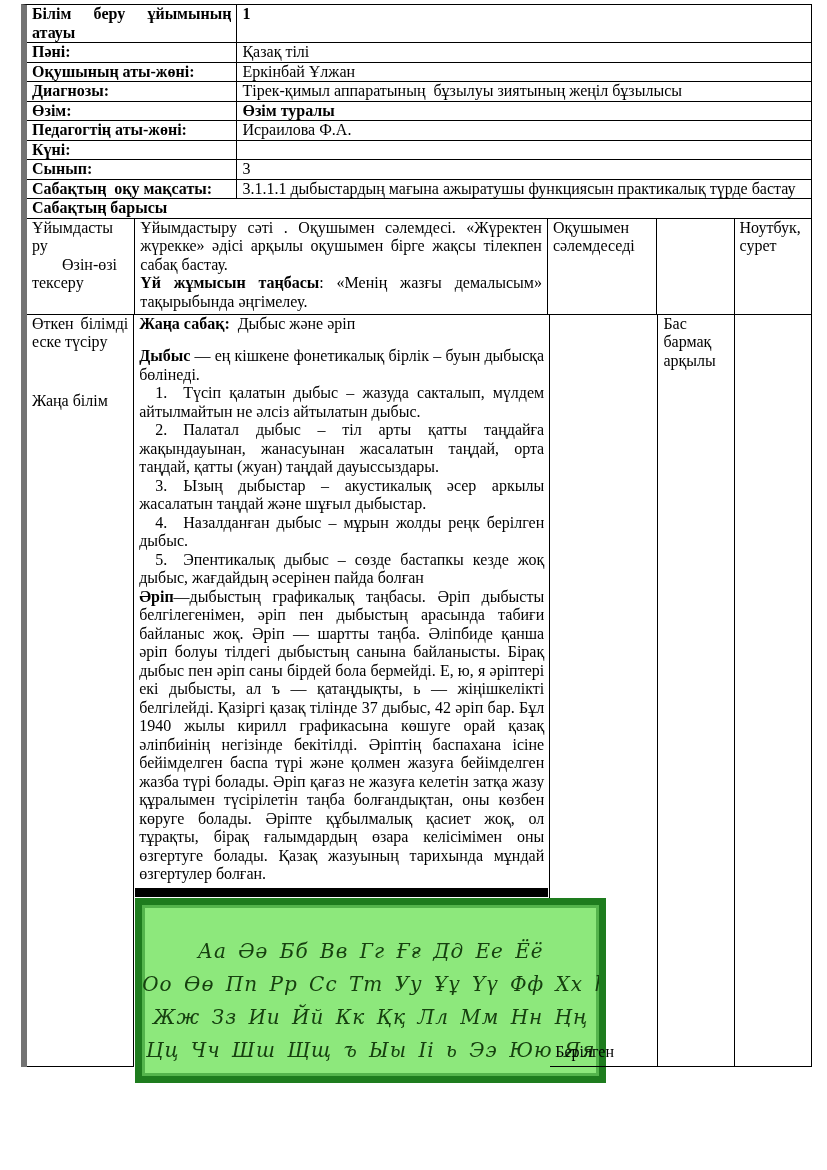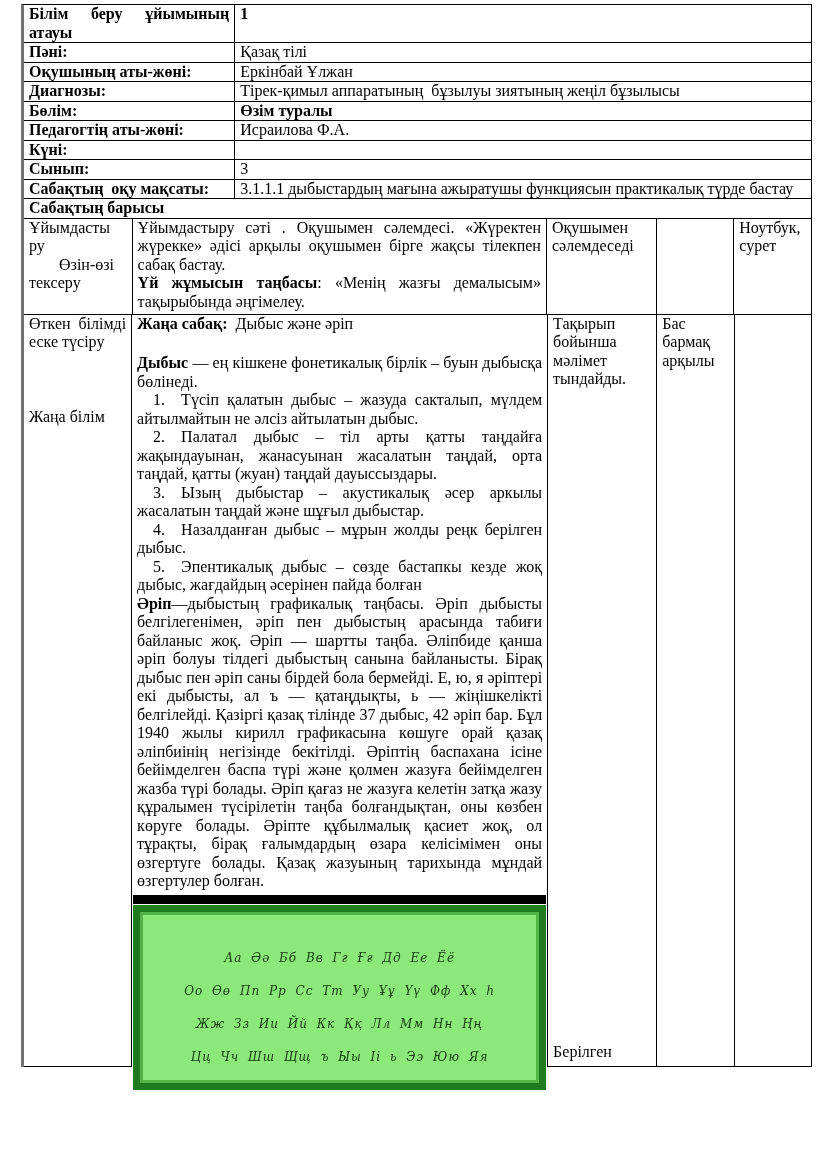--- a/index.html
+++ b/index.html
@@ -1,21 +1,21 @@
 <!DOCTYPE html>
 <html><head>
 <meta charset="utf-8">
 <style>
   html,body{margin:0;padding:0}
   body{
     width:827px;height:1170px;overflow:hidden;background:#fff;color:#000;
     font-family:"Liberation Serif", serif;font-size:16px;line-height:18.5px;
   }
   .doc{margin:4px 0 0 21px;width:791px}
-  .tbl{border-top:1px solid #000;border-left:3px solid #737373}
+  .tbl{border-top:1px solid #000;border-left:6px solid #737373}
   .tbl.lesson{border-top:none}
   .row{display:flex;align-items:stretch}
   .cell{
     border-right:1px solid #000;border-bottom:1px solid #000;
     padding:0 5px;box-sizing:border-box;
   }
   p{margin:0;padding:0}
   .b{font-weight:bold}
   .j{text-align:justify}
 
@@ -29,38 +29,38 @@
   .c1{width:109px}.c2{width:416px}.c3{width:110px}.c4{width:78px}.c5{width:78px}
   .hrow .cell{font-weight:bold;min-height:56.5px}
   .hrow .c5{word-break:break-all}
   .rowA .cell{min-height:96px}
   .rowB{height:752px}
   .rowB .cell{height:752px;overflow:visible}
   .rowB .c2{border-bottom:none}
 
   .stage-word{word-break:break-all;max-width:84px}
   .stage-indent{text-indent:30px}
-  .stage-gap{margin-top:56px}
+  .stage-gap{margin-top:40px}
 
-  .p-sound{margin-top:21px}
+  .p-sound{margin-top:14px}
   .li{text-indent:16px;text-align:justify}
   .p-letter{text-align:justify}
 
   .studentB{display:flex;flex-direction:column}
   .studentB .spacer{flex:1}
   .studentB .bottom{margin-bottom:4px}
 
   .blackbar{height:9px;background:#000;width:413px;margin:4px 0 1px -4px}
   .alpha{
-    margin-left:-4px;width:413px;height:185px;box-sizing:border-box;
+    margin-left:-4px;width:471px;height:185px;box-sizing:border-box;
     background:#8de87c;border:7px solid #1e7c1e;
     box-shadow:inset 0 0 0 3px #54b44c;
     text-align:center;overflow:hidden;
     font-family:"DejaVu Serif", serif;font-style:italic;color:#16400f;
-    font-size:12px;line-height:33px;padding-top:30px;
+    font-size:20px;line-height:33px;padding-top:30px;
     word-spacing:4px;letter-spacing:1px;white-space:nowrap;
   }
 </style>
 </head>
 <body>
 
 <div class="doc">
 
   <div class="tbl info">
     <div class="row">
@@ -73,21 +73,21 @@
     </div>
     <div class="row">
       <div class="cell lbl">Оқушының аты-жөні:</div>
       <div class="cell val">Еркінбай Ұлжан</div>
     </div>
     <div class="row">
       <div class="cell lbl">Диагнозы:</div>
       <div class="cell val">Тірек-қимыл аппаратының&nbsp; бұзылуы зиятының жеңіл бұзылысы</div>
     </div>
     <div class="row">
-      <div class="cell lbl">Бөлім:</div>
+      <div class="cell lbl">Өзім:</div>
       <div class="cell val b">Өзім туралы</div>
     </div>
     <div class="row">
       <div class="cell lbl">Педагогтің аты-жөні:</div>
       <div class="cell val">Исраилова Ф.А.</div>
     </div>
     <div class="row">
       <div class="cell lbl">Күні:</div>
       <div class="cell val"></div>
     </div>
@@ -141,21 +141,20 @@
         <p class="p-letter"><span class="b">Әріп</span><span>—дыбыстың графикалық таңбасы. Әріп дыбысты белгілегенімен, әріп пен дыбыстың арасында табиғи байланыс жоқ. Әріп — шартты таңба. Әліпбиде қанша әріп болуы тілдегі дыбыстың санына байланысты. Бірақ дыбыс пен әріп саны бірдей бола бермейді. Е, ю, я әріптері екі дыбысты, ал ъ — қатаңдықты, ь — жіңішкелікті белгілейді. Қазіргі қазақ тілінде 37 дыбыс, 42 әріп бар. Бұл 1940 жылы кирилл графикасына көшуге орай қазақ әліпбиінің негізінде бекітілді. Әріптің баспахана ісіне бейімделген баспа түрі және қолмен жазуға бейімделген жазба түрі болады. Әріп қағаз не жазуға келетін затқа жазу құралымен түсірілетін таңба болғандықтан, оны көзбен көруге болады. Әріпте құбылмалық қасиет жоқ, ол тұрақты, бірақ ғалымдардың өзара келісімімен оны өзгертуге болады. Қазақ жазуының тарихында мұндай өзгертулер болған.</span></p>
         <div class="blackbar"></div>
         <div class="alpha">
           <div>Аа Әә Бб Вв Гг Ғғ Дд Ее Ёё</div>
           <div>Оо Өө Пп Рр Сс Тт Уу Ұұ Үү Фф Хх һ</div>
           <div>Жж Зз Ии Йй Кк Ққ Лл Мм Нн Ңң</div>
           <div>Цц Чч Шш Щщ ъ Ыы Іі ь Ээ Юю Яя</div>
         </div>
       </div>
       <div class="cell c3 studentB">
-        <p>Тақырып бойынша мәлімет тындайды.</p>
         <div class="spacer"></div>
         <p class="bottom">Берілген</p>
       </div>
       <div class="cell c4">
         <p>Бас бармақ арқылы</p>
       </div>
       <div class="cell c5"></div>
     </div>
 
   </div>

